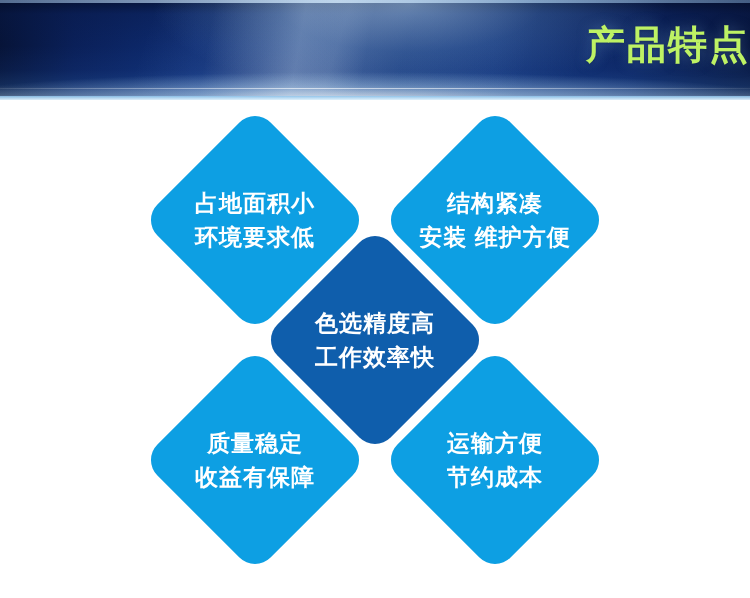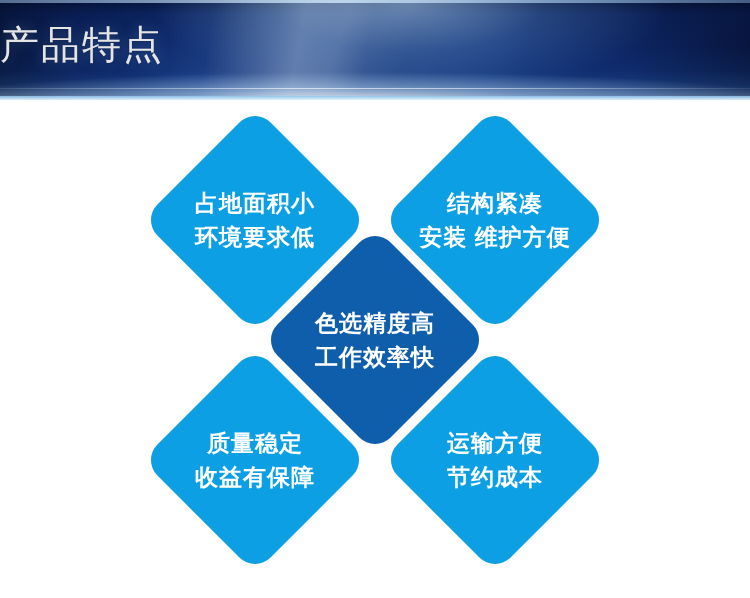--- a/index.html
+++ b/index.html
@@ -121,24 +121,24 @@
     bottom: 0;
     height: 4px;
     background: linear-gradient(to bottom,
       rgba(140,195,235,0.85), rgba(225,242,252,0.95));
   }
   #banner-title {
     position: absolute;
     left: 0;
     right: 0;
     top: 22px;
-    text-align: left;
-    color: #e5e5e5;
+    text-align: right;
+    color: #bef264;
     font-size: 39px;
-    font-weight: normal;
+    font-weight: bold;
     letter-spacing: 2px;
     line-height: 46px;
     text-shadow: 0 1px 3px rgba(10,30,70,0.45),
                  0 0 14px rgba(150,200,240,0.35);
     white-space: nowrap;
   }
 
   
   #diagram {
     position: absolute;

